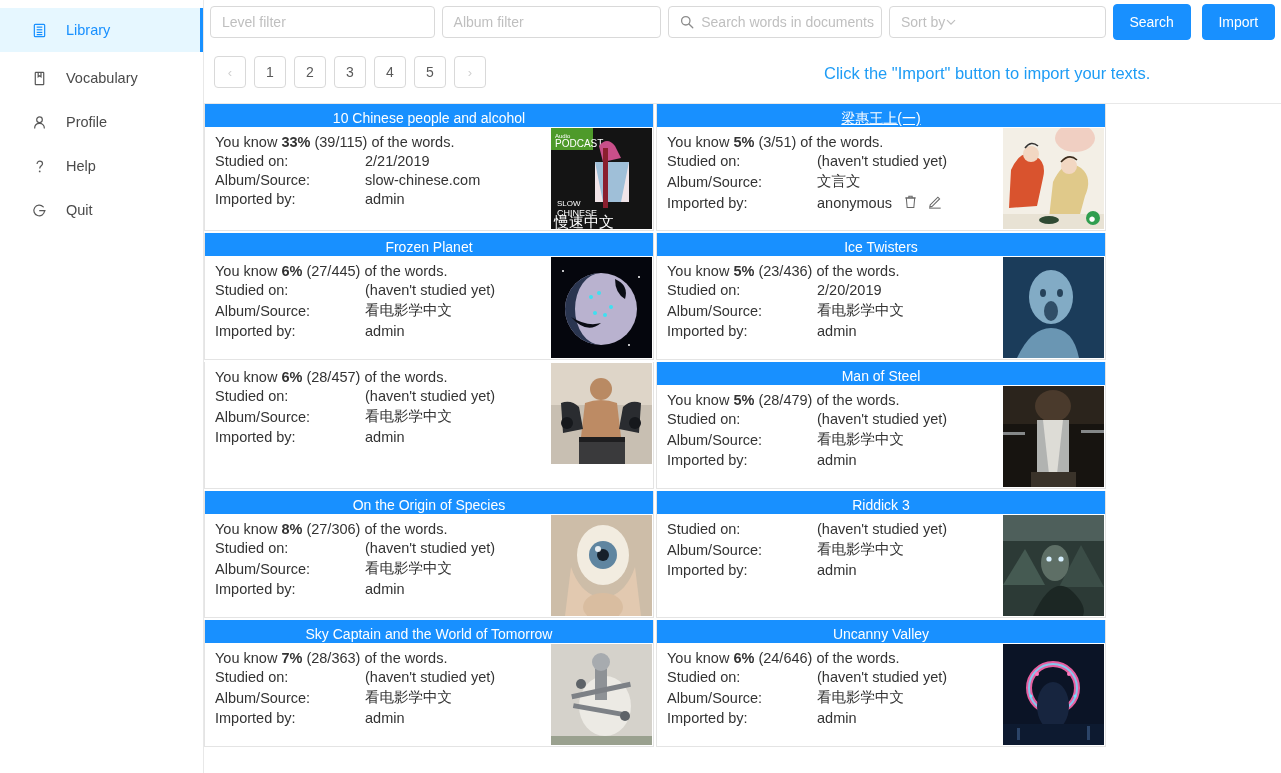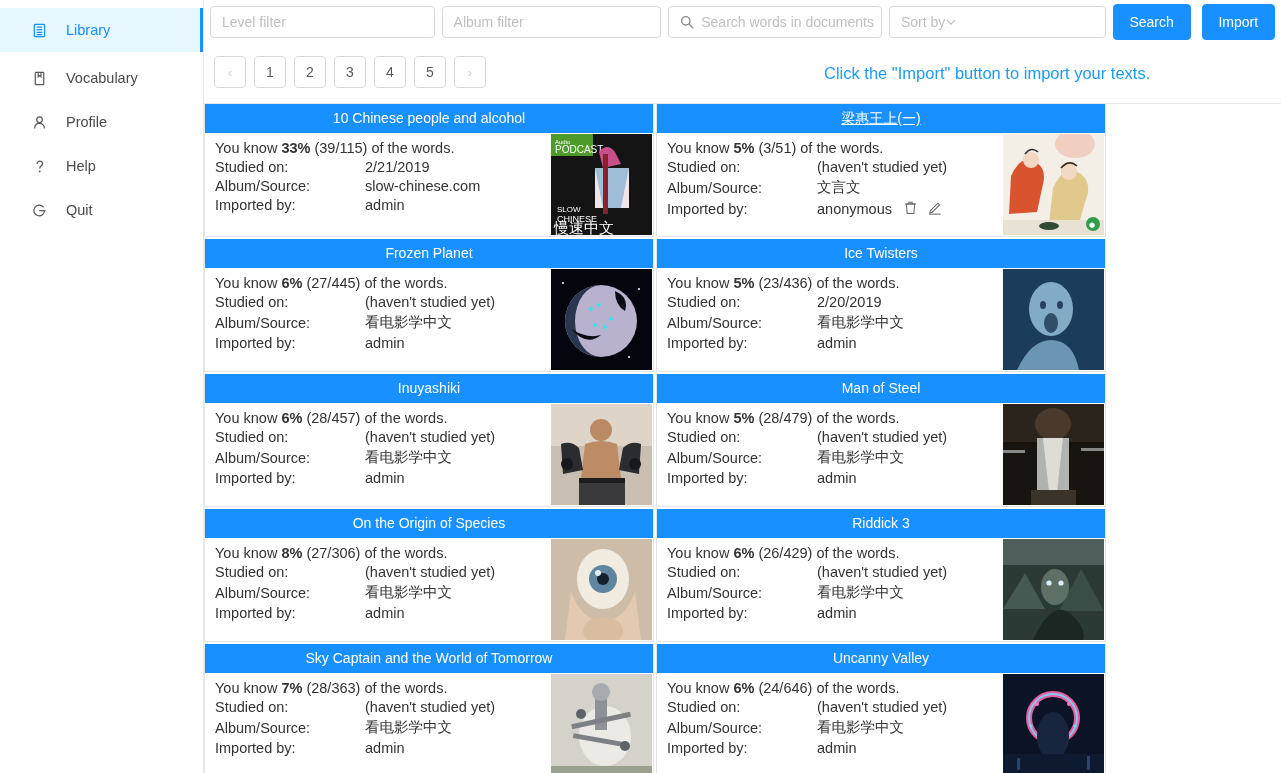--- a/index.html
+++ b/index.html
@@ -91,21 +91,21 @@
     align-content: flex-start;
     padding: 0;
   }
   .card {
     width: 450px; margin: 0 2px 2px 0;
     border: 1px solid #e4e4e4; border-top: none;
     background: #fff; overflow: hidden;
   }
   .card-head {
     background: #1890ff; color: #fff;
-    height: 29px; line-height: 29px; text-align: center;
+    height: 23px; line-height: 29px; text-align: center;
     font-size: 14px; overflow: hidden; white-space: nowrap;
   }
   .card-head .ttl-link { text-decoration: underline; cursor: pointer; color:#fff; }
   .card-body { display: flex; height: 103px; }
   .card-info {
     flex: 1; padding: 7px 0 0 10px;
     font-size: 14.5px; color: #333;
   }
   .row-know { margin-bottom: 3px; white-space: nowrap; }
   .row-know b { font-weight: bold; }
@@ -373,21 +373,20 @@
                 <ellipse cx="40" cy="36" rx="3" ry="4" fill="#24384a"></ellipse>
                 <ellipse cx="57" cy="36" rx="3" ry="4" fill="#24384a"></ellipse>
                 <ellipse cx="48" cy="54" rx="7" ry="10" fill="#32495c"></ellipse>
                 <path d="M14 101 q14 -30 34 -30 q22 0 28 30 Z" fill="#7fa8c0"></path>
                 <rect x="0" y="0" width="101" height="101" fill="#2b5f8a" opacity="0.25"></rect>
               </svg>
             </div>
           </div>
         </div>
         <div class="card">
-          <div class="card-head"><span>Inuyashiki</span></div>
           <div class="card-body">
             <div class="card-info">
               <div class="row-know"><span>You know </span><b>6%</b><span>&nbsp;</span><span>(28/457)</span><span> of the words.</span></div>
               <div class="kv">
                 <span class="k">Studied on:</span>
                 <span class="v">(haven't studied yet)</span>
               </div>
               <div class="kv">
                 <span class="k">Album/Source:</span>
                 <span class="v">看电影学中文</span>
@@ -475,21 +474,20 @@
                 <path d="M84 52 q-8 24 -26 30 l10 19 l22 0 Z" fill="#e2c9b0"></path>
                 <ellipse cx="52" cy="92" rx="20" ry="14" fill="#d9bda0"></ellipse>
               </svg>
             </div>
           </div>
         </div>
         <div class="card">
           <div class="card-head"><span>Riddick 3</span></div>
           <div class="card-body">
             <div class="card-info">
-              <div class="row-know"><span>You know </span><b>6%</b><span>&nbsp;</span><span>(26/429)</span><span> of the words.</span></div>
               <div class="kv">
                 <span class="k">Studied on:</span>
                 <span class="v">(haven't studied yet)</span>
               </div>
               <div class="kv">
                 <span class="k">Album/Source:</span>
                 <span class="v">看电影学中文</span>
               </div>
               <div class="kv">
                 <span class="k">Imported by:</span>

